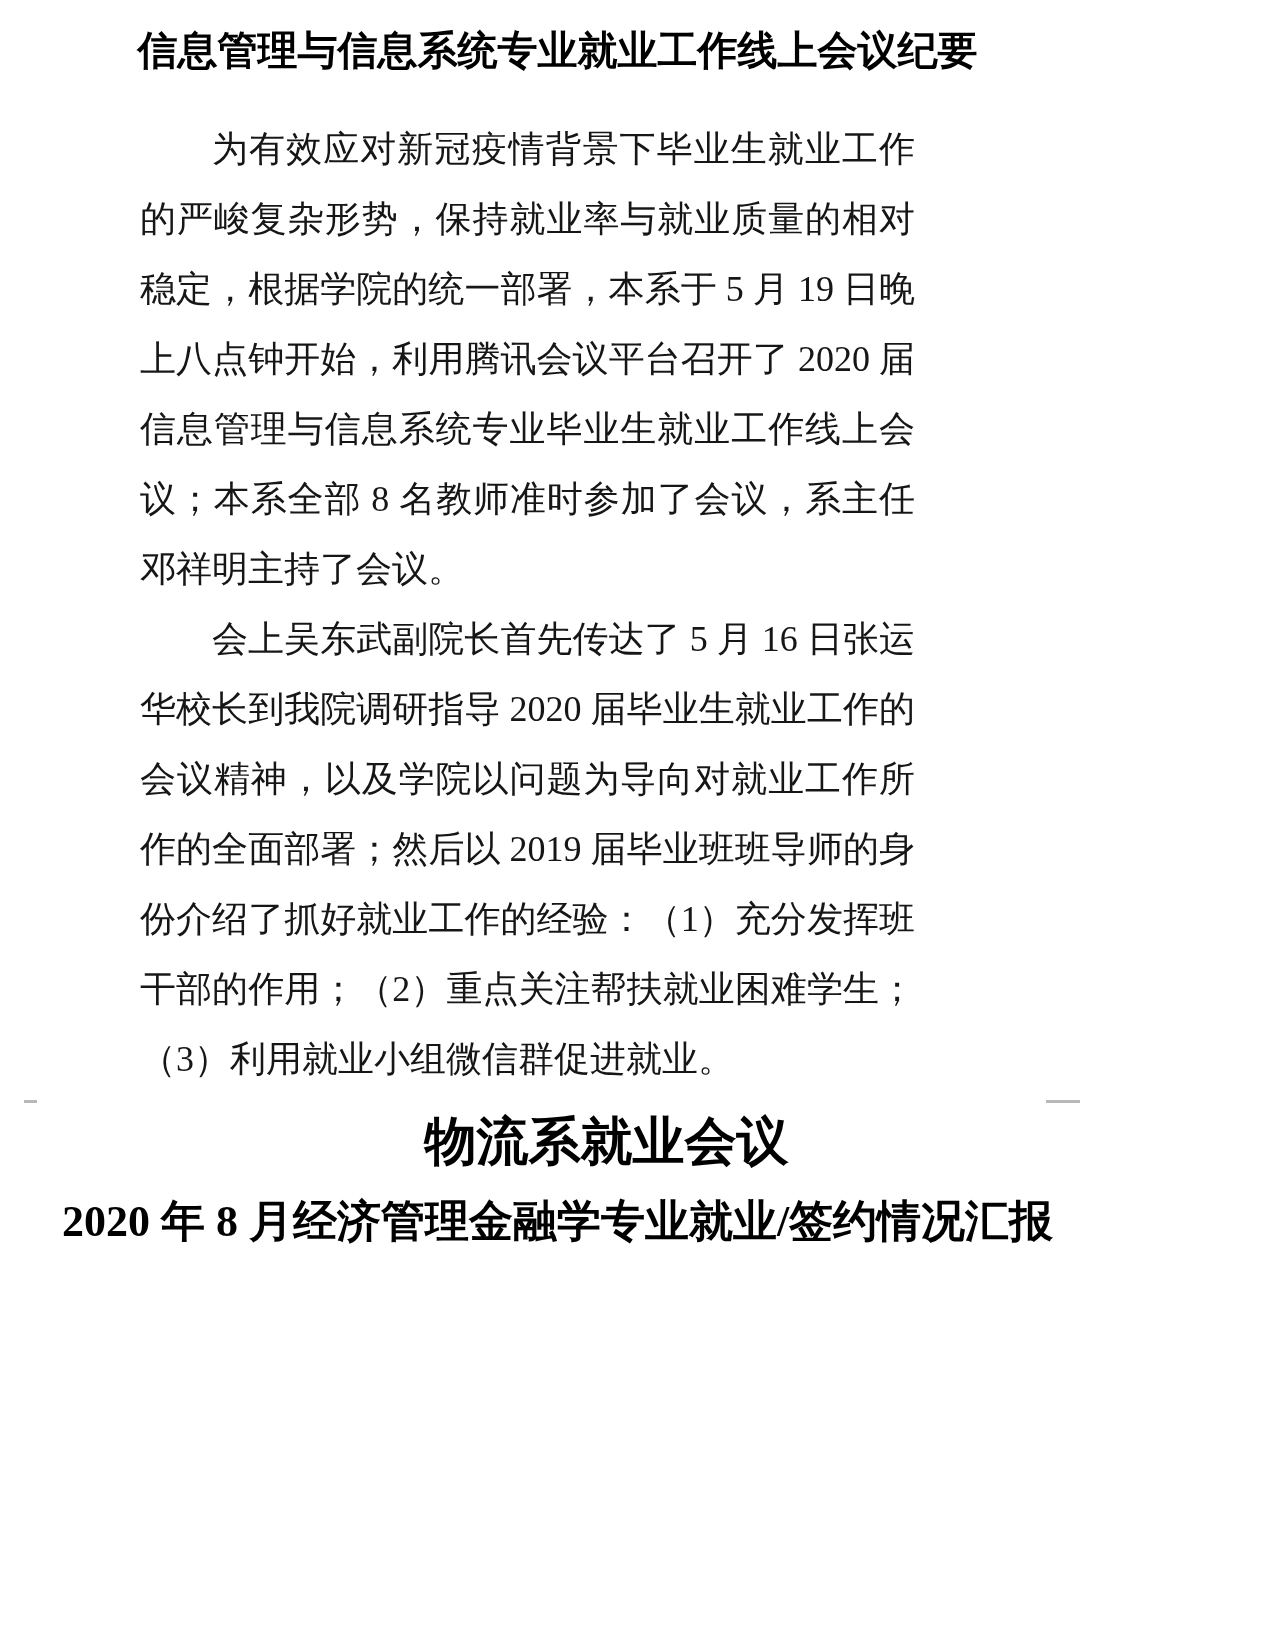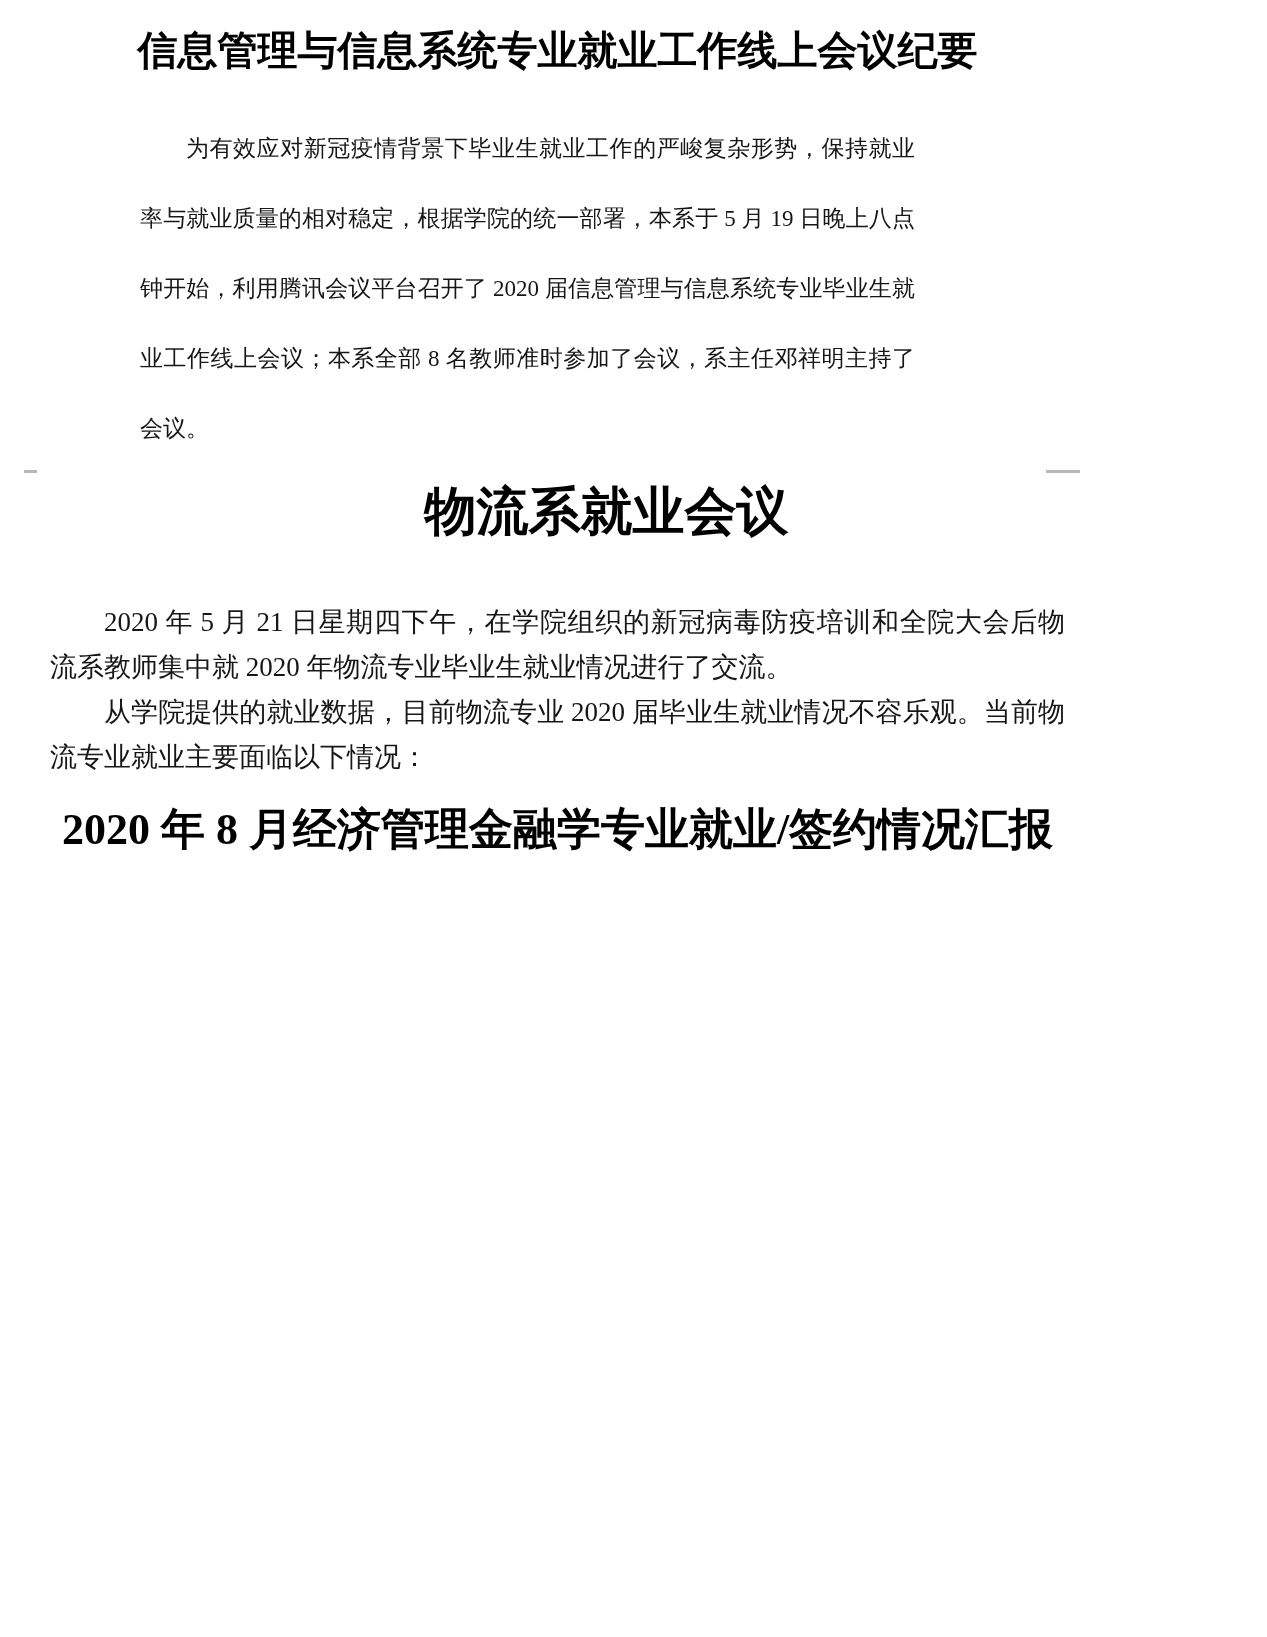--- a/index.html
+++ b/index.html
@@ -21,21 +21,21 @@
     margin-top: 26px;
     font-size: 40px;
     line-height: 1.2;
     font-weight: bold;
     text-align: center;
     color: #000000;
     font-family: "Liberation Sans", "DejaVu Sans", sans-serif;
   }
   .sec1-body { margin: 0 200px 0 140px; }
   .sec1-body p {
-    font-size: 23px;
+    font-size: 36px;
     line-height: 70px;
     text-align: justify;
     text-indent: 2em;
     color: #161616;
   }
   .sec1-body p.first { margin-top: 40px; }
   
   .break-row {
     display: flex;
     justify-content: space-between;
@@ -85,30 +85,27 @@
 </style>
 </head>
 <body>
 
 <div class="doc">
 
   <h1 class="title1">信息管理与信息系统专业就业工作线上会议纪要</h1>
 
   <div class="sec1-body">
     <p class="first">为有效应对新冠疫情背景下毕业生就业工作的严峻复杂形势，保持就业率与就业质量的相对稳定，根据学院的统一部署，本系于 5 月 19 日晚上八点钟开始，利用腾讯会议平台召开了 2020 届信息管理与信息系统专业毕业生就业工作线上会议；本系全部 8 名教师准时参加了会议，系主任邓祥明主持了会议。</p>
+    <p>会上吴东武副院长首先传达了 5 月 16 日张运华校长到我院调研指导 2020 届毕业生就业工作的会议精神，以及学院以问题为导向对就业工作所作的全面部署；然后以 2019 届毕业班班导师的身份介绍了抓好就业工作的经验：（1）充分发挥班干部的作用；（2）重点关注帮扶就业困难学生；（3）利用就业小组微信群促进就业。</p>
   </div>
 
   <div class="break-row">
     <span class="dash dash-left"></span>
     <span class="dash dash-right"></span>
   </div>
 
   <h2 class="title2">物流系就业会议</h2>
 
-  <div class="sec2-body">
-    <p>2020 年 5 月 21 日星期四下午，在学院组织的新冠病毒防疫培训和全院大会后物流系教师集中就 2020 年物流专业毕业生就业情况进行了交流。</p>
-    <p>从学院提供的就业数据，目前物流专业 2020 届毕业生就业情况不容乐观。当前物流专业就业主要面临以下情况：</p>
-  </div>
 
   <h2 class="title3">2020 年 8 月经济管理金融学专业就业/签约情况汇报</h2>
 
 
 </div>
 
 </body></html>

